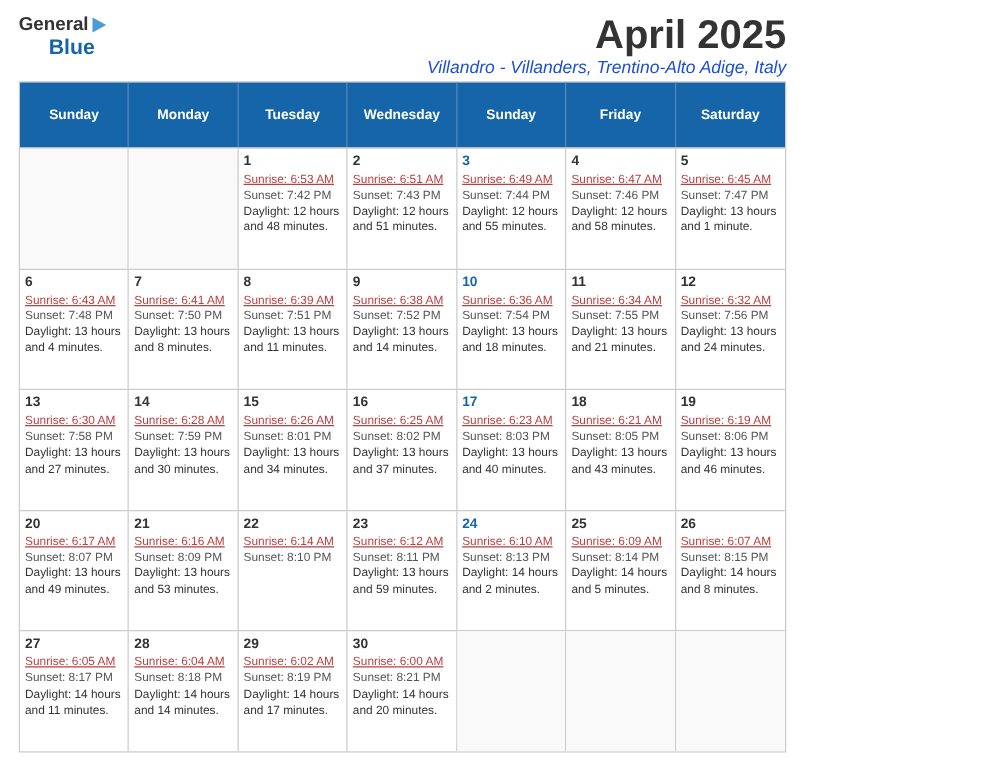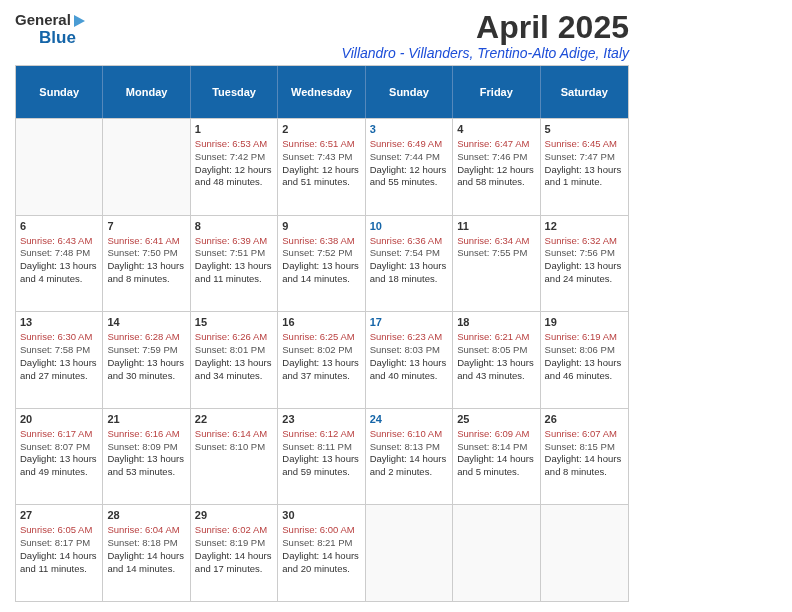--- a/index.html
+++ b/index.html
@@ -97,21 +97,21 @@
     .cal-cell:last-child { border-right: none; }
     .cal-cell.empty { background: #f9f9f9; }
     .day-num {
       font-size: 11px;
       font-weight: bold;
       color: #333;
       display: block;
       margin-bottom: 1px;
     }
     .day-num.thursday { color: #1565a8; }
-    .sun { color: #b94040; }
+    .sun { color: #b94040; text-decoration: underline; }
     .set { color: #555; text-align: right; }
     .day { color: #333; }
   </style>
 </head>
 <body>
 
 <div class="page">
   <div class="header">
     <div class="logo">
       <span class="logo-general">General<span style="display:inline-block;width:0;height:0;border-top:6px solid transparent;border-bottom:6px solid transparent;border-left:11px solid #4a9cd4;margin-left:3px;vertical-align:middle;"></span></span>
@@ -142,21 +142,21 @@
           <div class="cal-cell"><span class="day-num thursday">3</span><span class="sun">Sunrise: 6:49 AM</span><br><span class="set">Sunset: 7:44 PM</span><br><span class="day">Daylight: 12 hours and 55 minutes.</span></div>
           <div class="cal-cell"><span class="day-num">4</span><span class="sun">Sunrise: 6:47 AM</span><br><span class="set">Sunset: 7:46 PM</span><br><span class="day">Daylight: 12 hours and 58 minutes.</span></div>
           <div class="cal-cell"><span class="day-num">5</span><span class="sun">Sunrise: 6:45 AM</span><br><span class="set">Sunset: 7:47 PM</span><br><span class="day">Daylight: 13 hours and 1 minute.</span></div>
         </div>
         <div class="cal-row">
           <div class="cal-cell"><span class="day-num">6</span><span class="sun">Sunrise: 6:43 AM</span><br><span class="set">Sunset: 7:48 PM</span><br><span class="day">Daylight: 13 hours and 4 minutes.</span></div>
           <div class="cal-cell"><span class="day-num">7</span><span class="sun">Sunrise: 6:41 AM</span><br><span class="set">Sunset: 7:50 PM</span><br><span class="day">Daylight: 13 hours and 8 minutes.</span></div>
           <div class="cal-cell"><span class="day-num">8</span><span class="sun">Sunrise: 6:39 AM</span><br><span class="set">Sunset: 7:51 PM</span><br><span class="day">Daylight: 13 hours and 11 minutes.</span></div>
           <div class="cal-cell"><span class="day-num">9</span><span class="sun">Sunrise: 6:38 AM</span><br><span class="set">Sunset: 7:52 PM</span><br><span class="day">Daylight: 13 hours and 14 minutes.</span></div>
           <div class="cal-cell"><span class="day-num thursday">10</span><span class="sun">Sunrise: 6:36 AM</span><br><span class="set">Sunset: 7:54 PM</span><br><span class="day">Daylight: 13 hours and 18 minutes.</span></div>
-          <div class="cal-cell"><span class="day-num">11</span><span class="sun">Sunrise: 6:34 AM</span><br><span class="set">Sunset: 7:55 PM</span><br></div>
+          <div class="cal-cell"><span class="day-num">11</span><span class="sun">Sunrise: 6:34 AM</span><br><span class="set">Sunset: 7:55 PM</span><br><span class="day">Daylight: 13 hours and 21 minutes.</span></div>
           <div class="cal-cell"><span class="day-num">12</span><span class="sun">Sunrise: 6:32 AM</span><br><span class="set">Sunset: 7:56 PM</span><br><span class="day">Daylight: 13 hours and 24 minutes.</span></div>
         </div>
         <div class="cal-row">
           <div class="cal-cell"><span class="day-num">13</span><span class="sun">Sunrise: 6:30 AM</span><br><span class="set">Sunset: 7:58 PM</span><br><span class="day">Daylight: 13 hours and 27 minutes.</span></div>
           <div class="cal-cell"><span class="day-num">14</span><span class="sun">Sunrise: 6:28 AM</span><br><span class="set">Sunset: 7:59 PM</span><br><span class="day">Daylight: 13 hours and 30 minutes.</span></div>
           <div class="cal-cell"><span class="day-num">15</span><span class="sun">Sunrise: 6:26 AM</span><br><span class="set">Sunset: 8:01 PM</span><br><span class="day">Daylight: 13 hours and 34 minutes.</span></div>
           <div class="cal-cell"><span class="day-num">16</span><span class="sun">Sunrise: 6:25 AM</span><br><span class="set">Sunset: 8:02 PM</span><br><span class="day">Daylight: 13 hours and 37 minutes.</span></div>
           <div class="cal-cell"><span class="day-num thursday">17</span><span class="sun">Sunrise: 6:23 AM</span><br><span class="set">Sunset: 8:03 PM</span><br><span class="day">Daylight: 13 hours and 40 minutes.</span></div>
           <div class="cal-cell"><span class="day-num">18</span><span class="sun">Sunrise: 6:21 AM</span><br><span class="set">Sunset: 8:05 PM</span><br><span class="day">Daylight: 13 hours and 43 minutes.</span></div>
           <div class="cal-cell"><span class="day-num">19</span><span class="sun">Sunrise: 6:19 AM</span><br><span class="set">Sunset: 8:06 PM</span><br><span class="day">Daylight: 13 hours and 46 minutes.</span></div>

